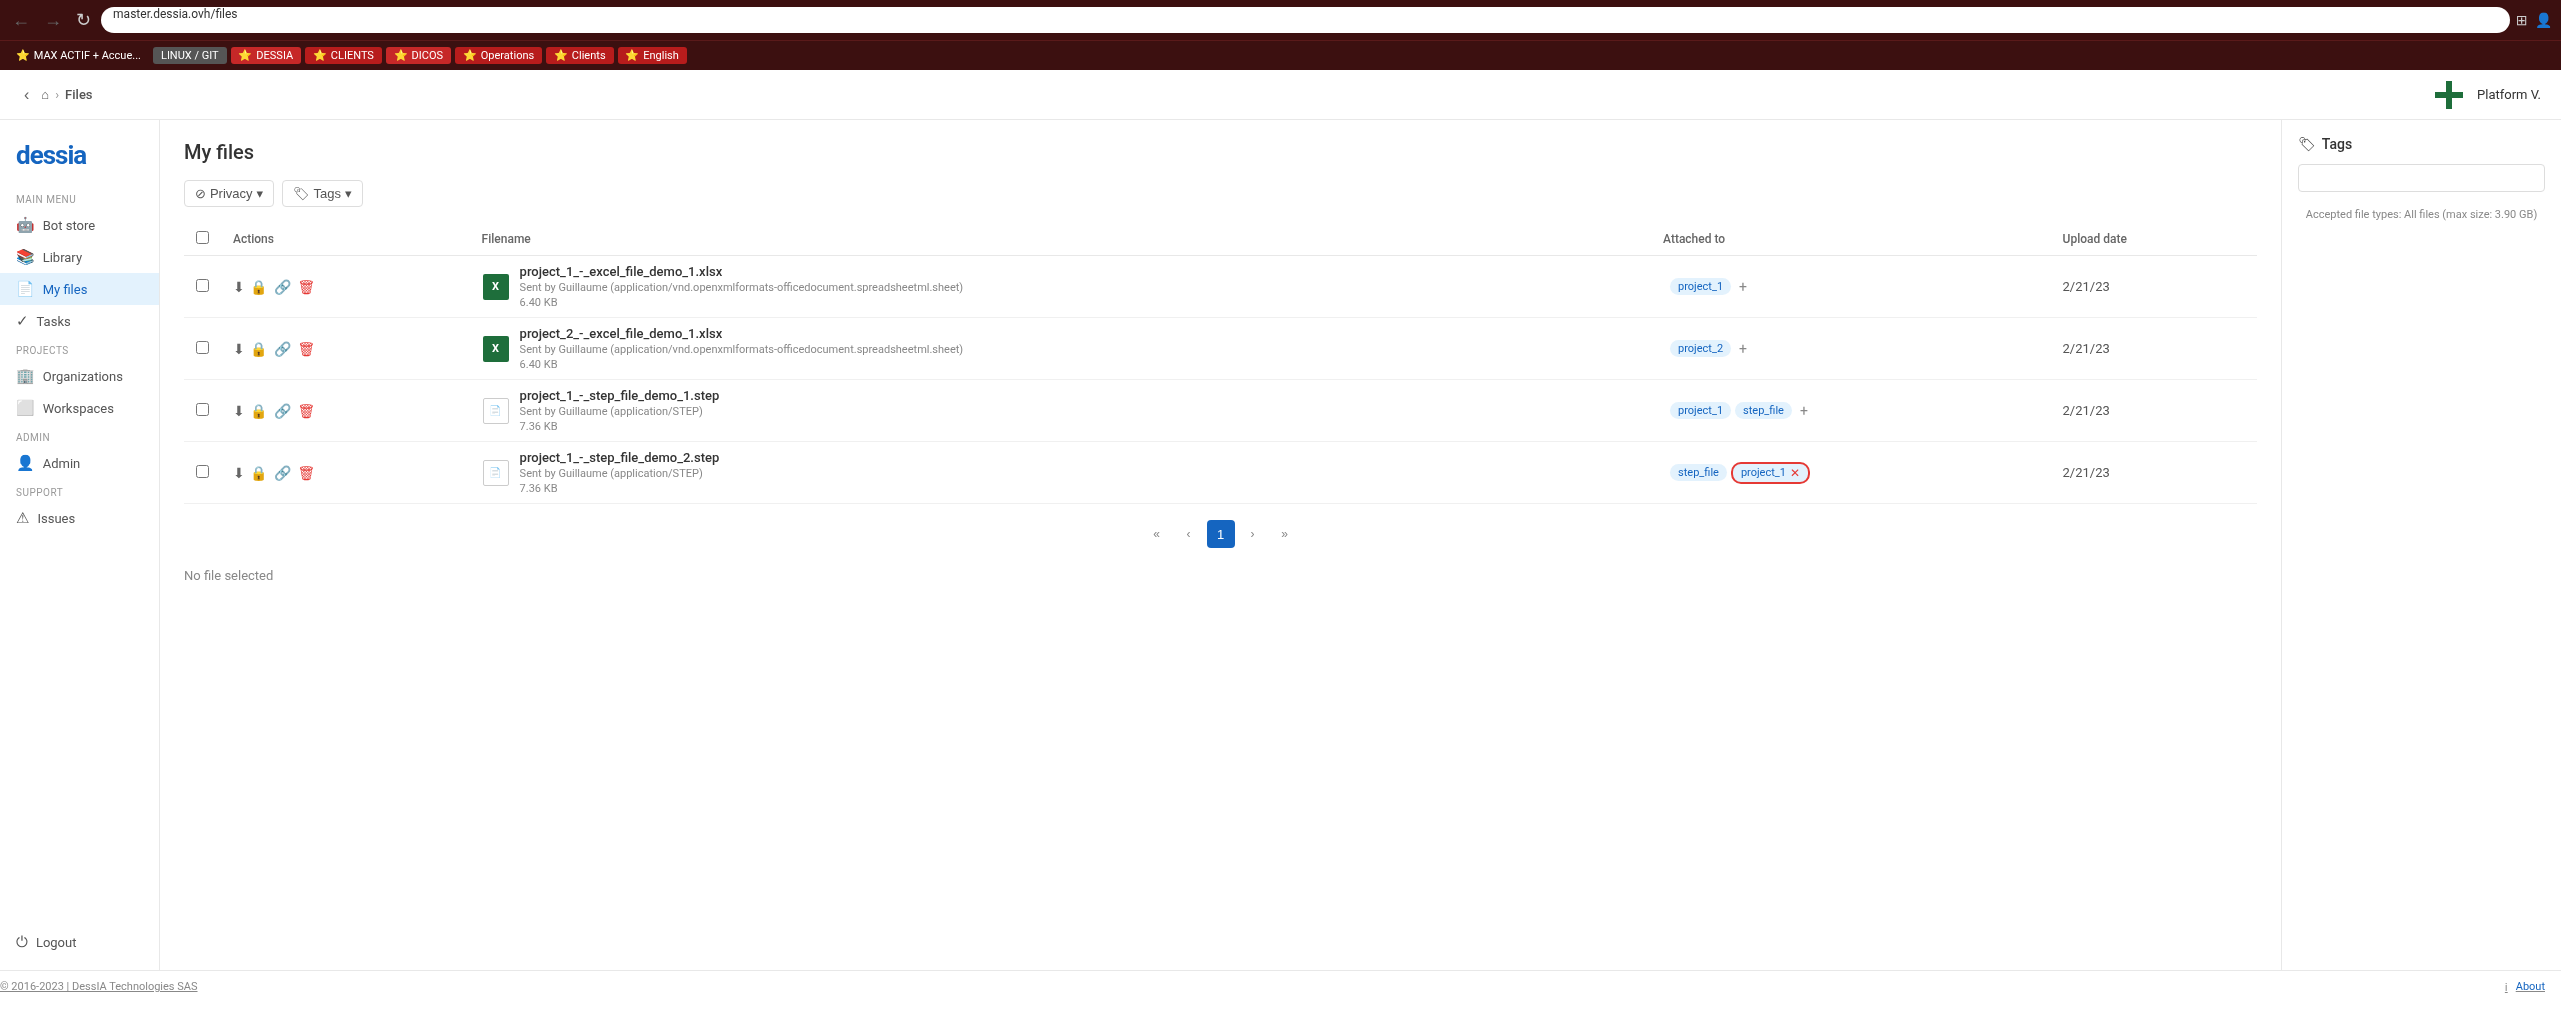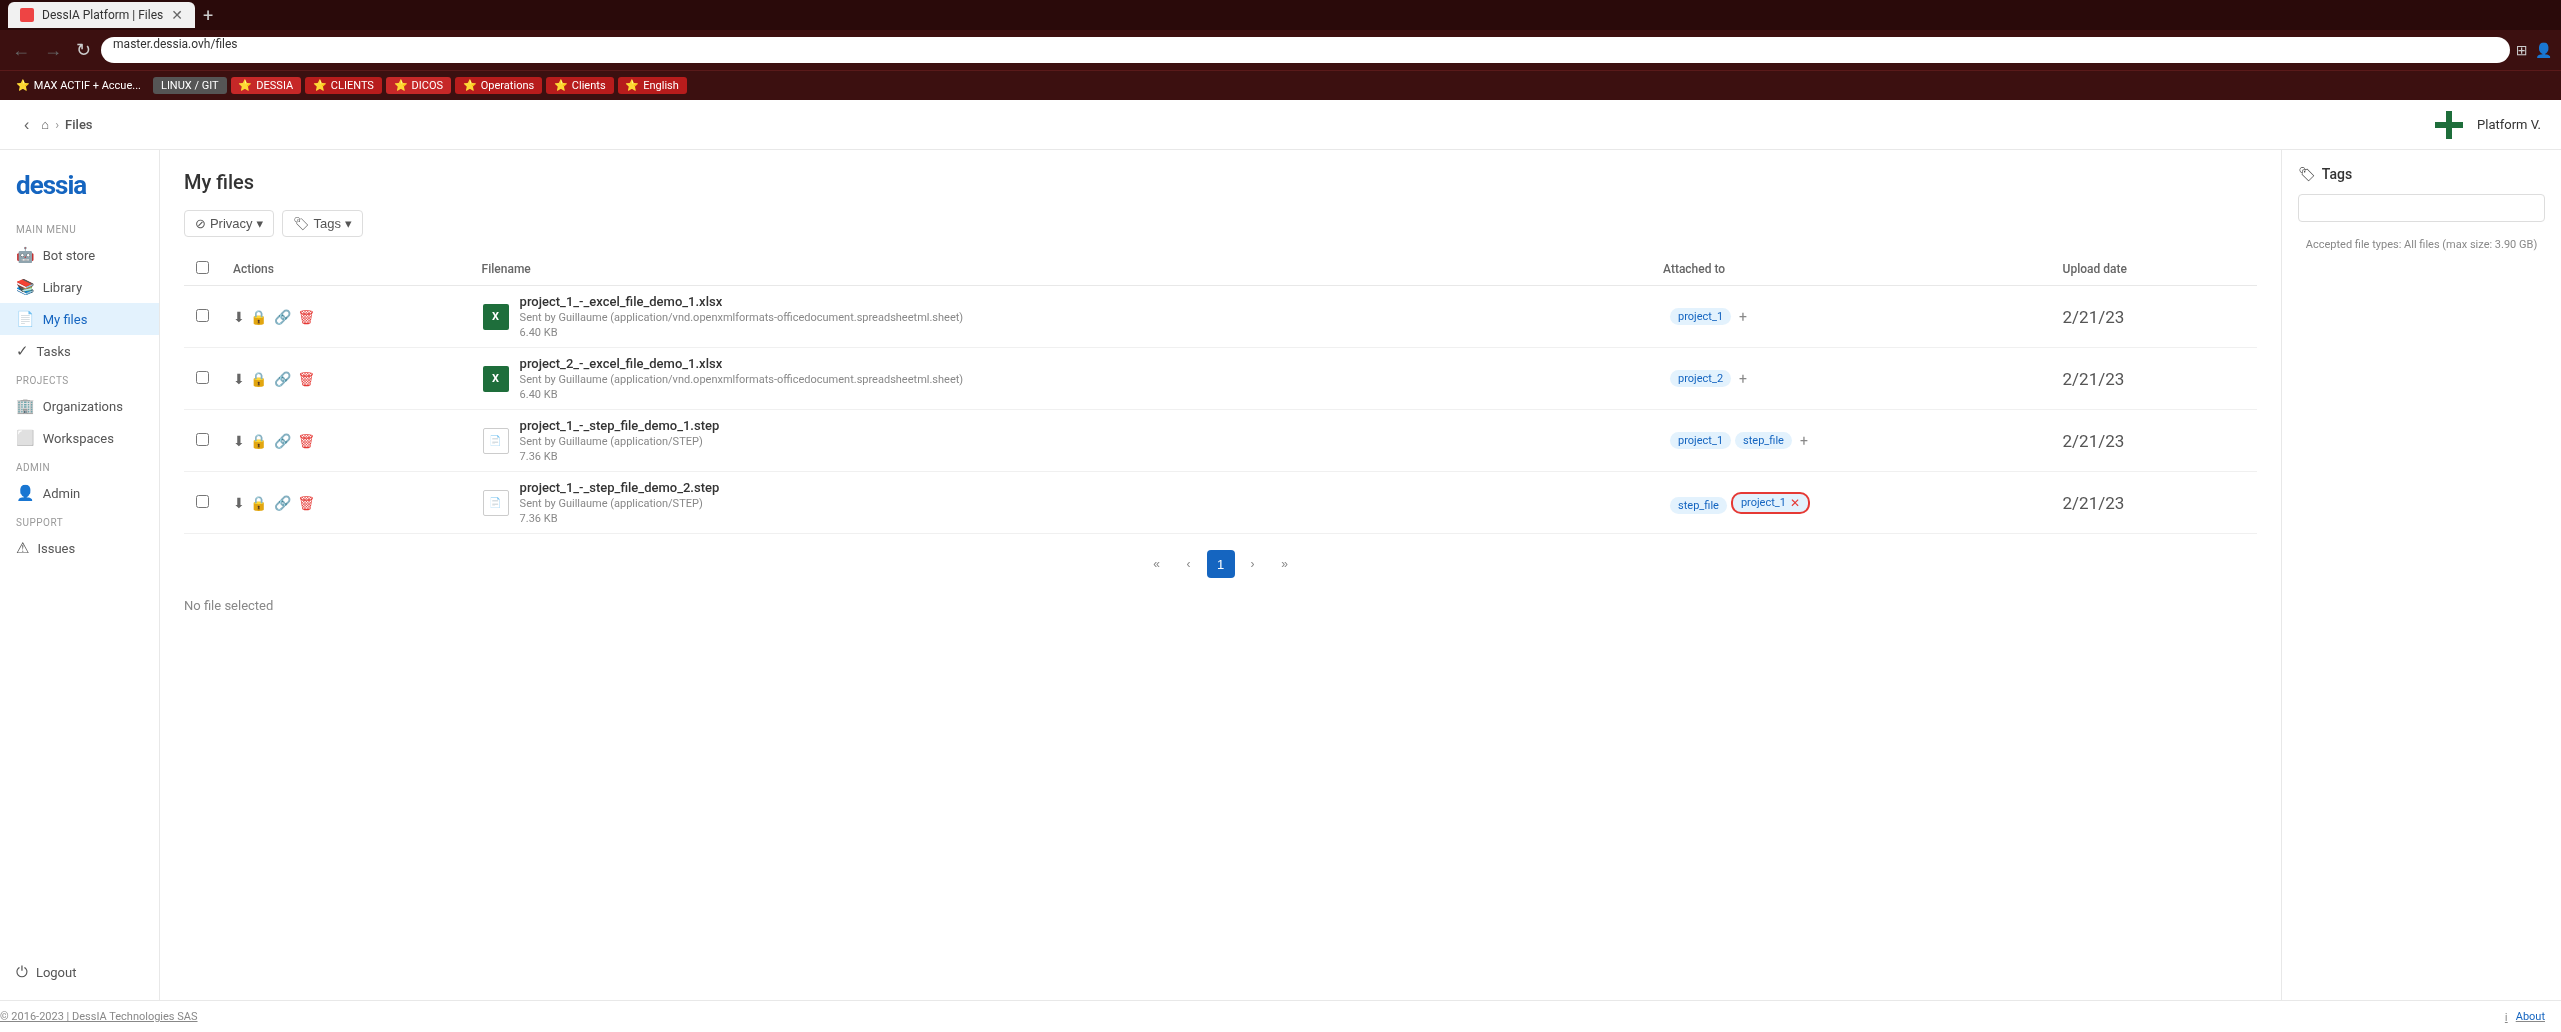--- a/index.html
+++ b/index.html
@@ -74,27 +74,27 @@
     .file-icon { width: 28px; height: 28px; display: flex; align-items: center; justify-content: center; }
     .excel-icon { background: #1e6e3b; color: #fff; font-size: 11px; font-weight: bold; border-radius: 2px; width: 26px; height: 26px; display: flex; align-items: center; justify-content: center; }
     .step-icon { border: 1px solid #ccc; border-radius: 2px; width: 26px; height: 26px; display: flex; align-items: center; justify-content: center; font-size: 10px; color: #555; }
 
     .file-name { font-size: 13px; color: #333; font-weight: 500; }
     .file-meta { font-size: 11px; color: #888; margin-top: 2px; }
 
     .tag-badge { background: #e3f2fd; color: #1565c0; font-size: 11px; padding: 2px 8px; border-radius: 10px; cursor: pointer; }
     .tag-add { color: #888; cursor: pointer; font-size: 14px; margin-left: 4px; }
 
-    .date-text { font-size: 17px; color: #555; }
+    .date-text { font-size: 13px; color: #555; }
 
     
     .tag-badge-close { background: #e3f2fd; color: #1565c0; font-size: 11px; padding: 2px 8px; border-radius: 10px; display: inline-flex; align-items: center; gap: 4px; border: 2px solid #e53935; }
     .tag-badge-close-btn { color: #e53935; cursor: pointer; font-size: 12px; }
 
-    .tags-row { display: flex; align-items: flex-end; gap: 4px; flex-wrap: wrap; margin-left: 7px; }
+    .tags-row { display: flex; align-items: center; gap: 4px; flex-wrap: wrap; margin-left: 7px; }
 
     
     .pagination { display: flex; align-items: center; justify-content: center; gap: 4px; margin-top: 16px; }
     .page-btn { width: 28px; height: 28px; border: none; background: none; cursor: pointer; display: flex; align-items: center; justify-content: center; border-radius: 4px; font-size: 13px; color: #555; }
     .page-btn.active { background: #1565c0; color: #fff; }
     .page-btn-sym { font-size: 12px; color: #888; }
 
     
     .no-file { margin-top: 20px; font-size: 13px; color: #888; }
 
@@ -116,28 +116,20 @@
 
     
     .dessia-cross { color: #1e6e3b; font-size: 24px; font-weight: bold; }
 
     input[type="checkbox"] { cursor: pointer; }
   </style>
 </head>
 <body>
 
 <div class="browser-chrome">
-  <div class="tab-bar">
-    <div class="tab">
-      <span class="tab-icon"></span>
-      <span>DessIA Platform | Files</span>
-      <span class="tab-close">✕</span>
-    </div>
-    <span class="new-tab-btn">+</span>
-  </div>
   <div class="nav-bar">
     <button class="nav-btn" disabled="">←</button>
     <button class="nav-btn" disabled="">→</button>
     <button class="nav-btn">↻</button>
     <div class="address-bar">
       <span>master.dessia.ovh/files</span>
     </div>
     <div class="nav-icons">
       <span class="nav-icon">⊞</span>
       <span class="nav-icon">👤</span>

